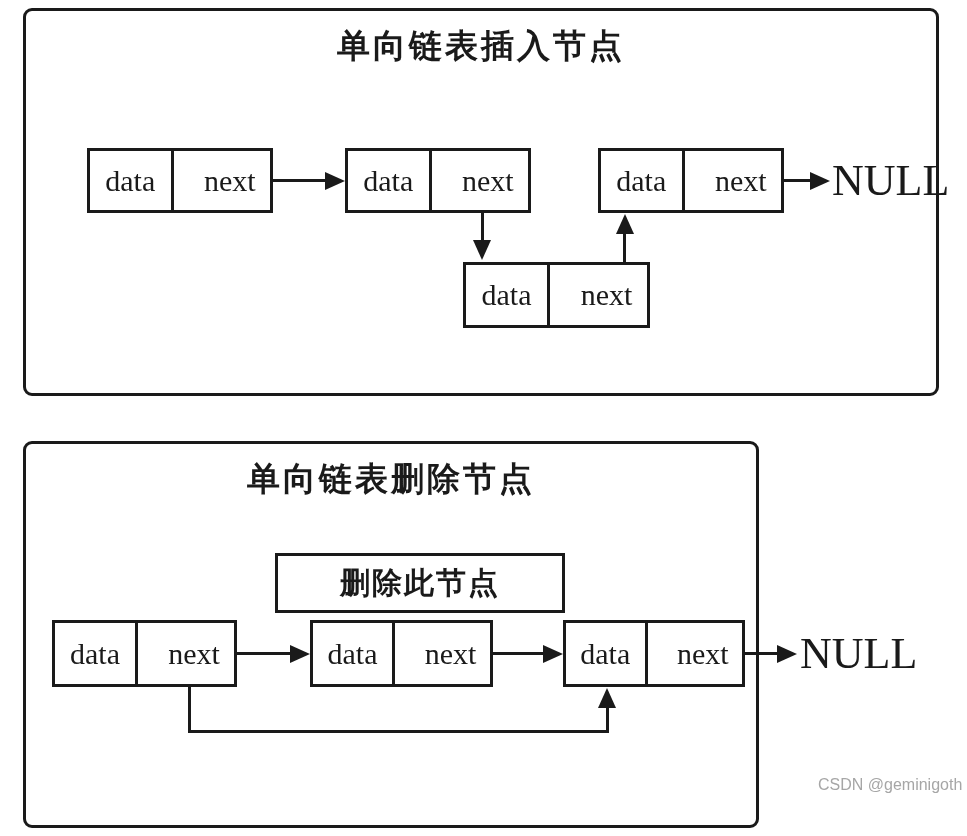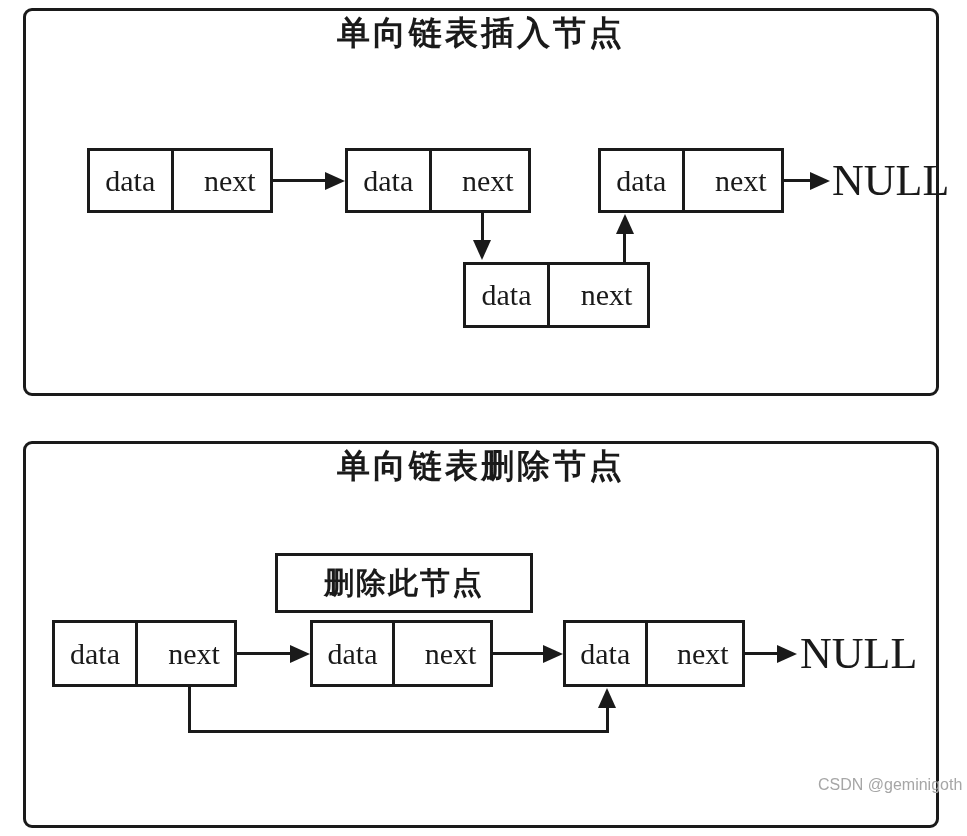--- a/index.html
+++ b/index.html
@@ -11,21 +11,21 @@
   body{
     width:967px;height:836px;position:relative;background:var(--bg);
     font-family:"Liberation Serif", serif;color:var(--ink);overflow:hidden;
   }
   .panel{
     position:absolute;box-sizing:border-box;background:var(--bg);
     border:3px solid var(--ink);border-radius:9px;
   }
   .panel-title{
     text-align:center;font-family:"Liberation Sans", sans-serif;
-    font-weight:bold;font-size:33px;letter-spacing:3px;
+    font-weight:bold;font-size:33px;letter-spacing:3px;margin-top:13px;
     color:var(--ink);
   }
   .node{
     position:absolute;box-sizing:border-box;display:flex;
     border:3px solid var(--ink);background:var(--bg);gap:16px;
   }
   .cell{
     flex:1;display:flex;align-items:center;justify-content:center;
     font-size:30px;color:var(--ink);
   }
@@ -85,25 +85,25 @@
 <div class="ah ah-down" style="left:473px;top:240px;"></div>
 
 <div class="ah ah-up" style="left:616px;top:214px;"></div>
 <div class="vline" style="left:623px;top:232px;height:30px;"></div>
 
 <div class="node" style="left:463px;top:262px;width:187px;height:66px;">
   <div class="cell cell-data">data</div>
   <div class="cell">next</div>
 </div>
 
-<div class="panel" style="left:23px;top:441px;width:916px;height:387px;">
+<div class="panel" style="left:23px;top:441px;width:736px;height:387px;">
   <div class="panel-title">单向链表删除节点</div>
 </div>
 
-<div class="callout" style="left:275px;top:553px;width:258px;height:60px;">删除此节点</div>
+<div class="callout" style="left:275px;top:553px;width:290px;height:60px;">删除此节点</div>
 
 <div class="node" style="left:52px;top:620px;width:185px;height:67px;">
   <div class="cell cell-data">data</div>
   <div class="cell">next</div>
 </div>
 
 <div class="hline" style="left:235px;top:652px;width:57px;"></div>
 <div class="ah ah-right" style="left:290px;top:645px;"></div>
 
 <div class="node" style="left:310px;top:620px;width:183px;height:67px;">

